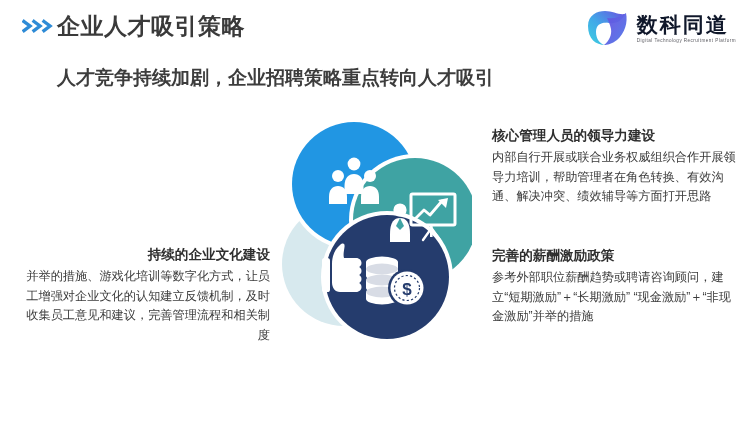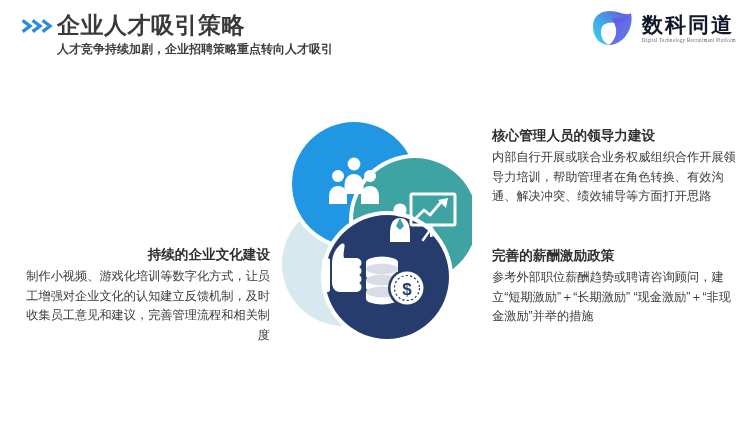--- a/index.html
+++ b/index.html
@@ -9,36 +9,36 @@
     font-family: "Liberation Sans", "DejaVu Sans", sans-serif;
     overflow: hidden;
   }
   .slide {
     position: relative;
     width: 750px; height: 422px;
     background: #ffffff;
   }
 
   
-  .header { position: absolute; left: 0; top: 0; width: 750px; height: 92px; font-family: Liberation Serif, serif; }
+  .header { position: absolute; left: 0; top: 0; width: 750px; height: 92px; }
 
   .chevrons {
     position: absolute; left: 22px; top: 18px;
     display: flex; align-items: center; gap: 1px;
   }
   .chevrons svg { display: block; }
 
   .page-title {
     position: absolute; left: 57px; top: 11px;
     font-size: 23px; font-weight: bold; color: #3a3a3a;
     letter-spacing: 0.5px; line-height: 30px; white-space: nowrap;
   }
   .page-subtitle {
-    position: absolute; left: 57px; top: 39px;
-    font-size: 12px; font-weight: bold; color: #3d3d3d;
+    position: absolute; left: 57px; top: 68px;
+    font-size: 19px; font-weight: bold; color: #3d3d3d;
     line-height: 20px; white-space: nowrap;
   }
 
   
   .logo { position: absolute; right: 14px; top: 8px; display: flex; align-items: center; gap: 7px; }
   .logo-mark { width: 46px; height: 40px; display: block; }
   .logo-text-wrap { display: flex; flex-direction: column; justify-content: center; padding-top: 2px; }
   .logo-cn {
     font-size: 21px; font-weight: bold; color: #0f172a;
     letter-spacing: 2px; line-height: 24px; white-space: nowrap;
@@ -180,21 +180,21 @@
         <circle cx="125" cy="176" r="16.5" fill="#ffffff"></circle>
         <circle cx="125" cy="176" r="12.5" fill="none" stroke="#253C6D" stroke-width="1.2" stroke-dasharray="2.2 2.2"></circle>
         <text x="125" y="182.5" text-anchor="middle" font-family="Liberation Sans, sans-serif" font-size="17" font-weight="bold" fill="#253C6D">$</text>
       </g>
     </svg>
   </div>
 
 
   <div class="block left" id="block-bl">
     <div class="b-title">持续的企业文化建设</div>
-    <div class="b-body">制作小视频、游戏化培训等数字化方式，让员工增强对企业文化的认知建立反馈机制，及时收集员工意见和建议，完善管理流程和相关制度</div>
+    <div class="b-body">并举的措施、游戏化培训等数字化方式，让员工增强对企业文化的认知建立反馈机制，及时收集员工意见和建议，完善管理流程和相关制度</div>
   </div>
 
   <div class="block right" id="block-tr">
     <div class="b-title">核心管理人员的领导力建设</div>
     <div class="b-body">内部自行开展或联合业务权威组织合作开展领导力培训，帮助管理者在角色转换、有效沟通、解决冲突、绩效辅导等方面打开思路</div>
   </div>
 
   <div class="block right" id="block-br">
     <div class="b-title">完善的薪酬激励政策</div>
     <div class="b-body">参考外部职位薪酬趋势或聘请咨询顾问，建立“短期激励”＋“长期激励” “现金激励”＋“非现金激励”并举的措施</div>

